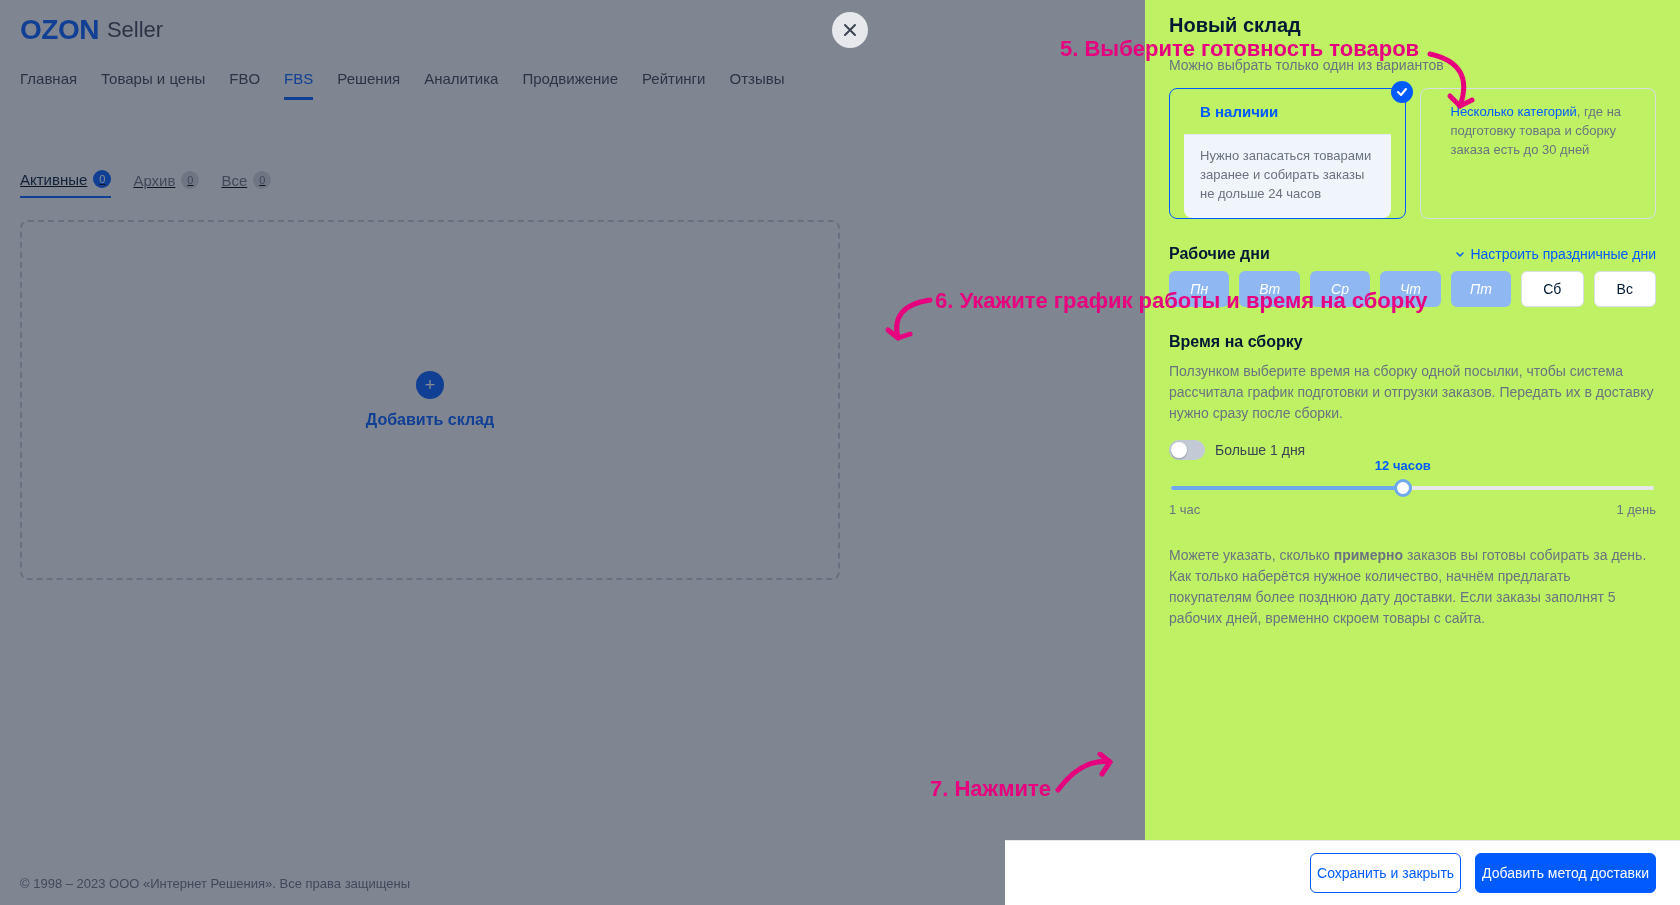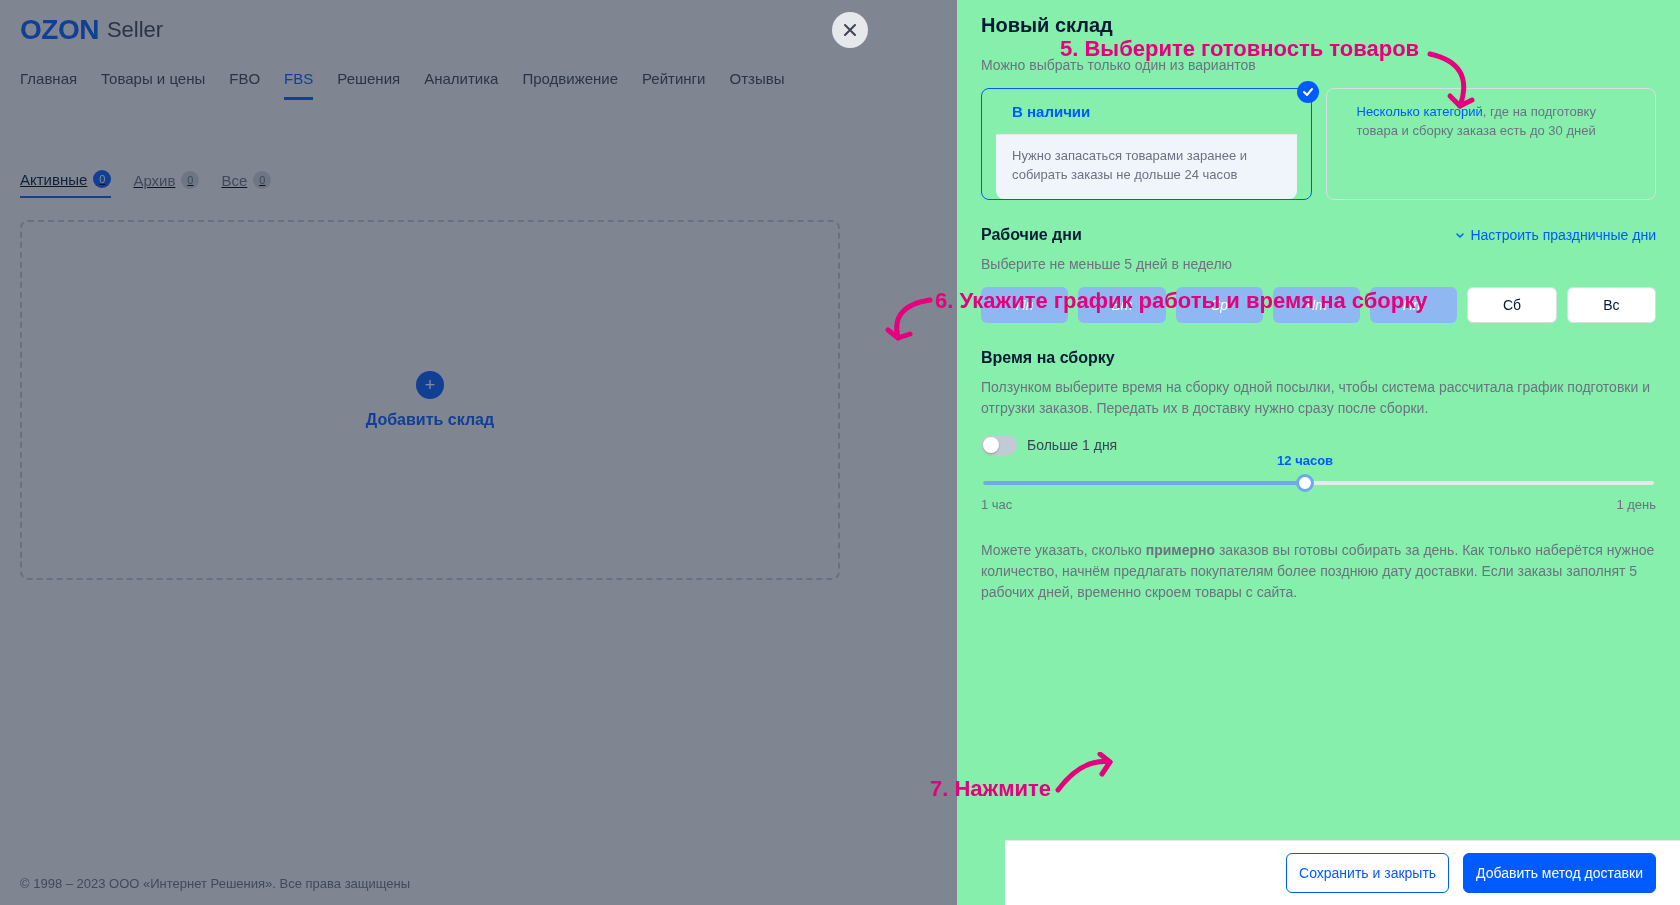--- a/index.html
+++ b/index.html
@@ -23,21 +23,21 @@
   .subnav-item.active { color:#001a34; border-bottom:2px solid #005bff; }
   .badge { display:inline-block; min-width:18px; height:18px; border-radius:9px; background:#005bff; color:#fff; font-size:11px; line-height:18px; text-align:center; padding:0 4px;}
   .badge.gray { background:#d1d5db; color:#6b7280;}
 
   .panel { margin: 22px 20px; width: 820px; height: 360px; border: 2px dashed #c3cad6; border-radius:8px; display:flex; flex-direction:column; align-items:center; justify-content:center; gap:12px; color:#005bff;}
   .plus-circle { width:28px; height:28px; border-radius:50%; background:#005bff; color:#fff; display:flex;align-items:center;justify-content:center; font-size:18px;}
 
   .footer { position:absolute; bottom:14px; left:20px; font-size:13px; color:#6b7280;}
 
   
-  .sheet { position:absolute; top:0; right:0; bottom:0; width: 723px; background:#86efac; z-index:10; overflow-y:auto; padding: 14px 24px 0; }
+  .sheet { position:absolute; top:0; right:0; bottom:0; width: 535px; background:#bef264; z-index:10; overflow-y:auto; padding: 14px 24px 0; }
   .sheet::-webkit-scrollbar{width:10px;} .sheet::-webkit-scrollbar-thumb{background:#c3cad6;border-radius:5px;}
   .sheet-bottom { position:absolute; bottom:0; right:0; width:675px; background:#fff; border-top:1px solid #e6e8ec; z-index:12; padding:12px 24px; display:flex; gap:14px; justify-content:flex-end;}
   .sheet h1 { font-size: 20px; font-weight: 700; color:#001a34; margin-bottom: 18px;}
   .sheet h2 { font-size: 16px; font-weight:700; color:#001a34; margin-top: 4px; margin-bottom: 4px;}
   .sheet p { font-size:14px; color:#6b7280; line-height:1.5; margin: 10px 0 16px;}
   .sheet p.tight { margin: 6px 0 12px; }
 
   .cards { display:flex; gap:14px; margin-bottom: 22px;}
   .card { flex:1; border:1px solid #d8dee8; border-radius:8px; padding: 14px 30px; position:relative; cursor:pointer;}
   .card.selected { border:1.5px solid #005bff; }
@@ -62,21 +62,21 @@
   .toggle::after { content:""; width:16px;height:16px;border-radius:50%; background:#fff; position:absolute; top:2px; left:2px; box-shadow:0 1px 2px rgba(0,0,0,0.25);}
   .toggle-label{font-size:14px;color:#3d4452;}
 
   .slider-wrap { position:relative; margin: 26px 2px 10px;}
   .slider-track { height:4px; background:#e6e8ec; border-radius:2px; position:relative;}
   .slider-fill { position:absolute; left:0; top:0; height:4px; background:#70a8f0; border-radius:2px;}
   .slider-thumb { position:absolute; top:-7px; width:18px;height:18px;border-radius:50%; background:#fff; border:3px solid #70a8f0; transform:translateX(-50%); cursor:grab;}
   .slider-value { position:absolute; top:-28px; transform:translateX(-50%); font-size:13px; font-weight:700; color:#005bff;}
   .slider-ends { display:flex; justify-content:space-between; font-size:13px; color:#6b7280; margin-top:12px; margin-bottom: 28px;}
 
-  .btn { height:40px; padding: 0 12px; border-radius:6px; font-size:14px; font-weight:500; cursor:pointer; display:inline-flex;align-items:center;}
+  .btn { height:40px; padding: 0 6px; border-radius:6px; font-size:14px; font-weight:500; cursor:pointer; display:inline-flex;align-items:center;}
   .btn.outline { background:#fff; border:1px solid #005bff; color:#005bff;}
   .btn.primary { background:#005bff; border:1px solid #005bff; color:#fff;}
 
   
   .anno { position:absolute; z-index: 30; font-size: 22px; font-weight:800; color:#e6007e; pointer-events:none;text-align:center;}
   .arrow { position:absolute; z-index:29; pointer-events:none;}
 </style>
 </head>
 <body>
 
@@ -149,21 +149,20 @@
 
   <div class="row-head">
     <h2>Рабочие дни</h2>
     <span class="config-link">
       <svg width="12" height="12" viewBox="0 0 12 12">
           <path d="M3 5 L6 8 L9 5" stroke="#005bff" stroke-width="1.5" fill="none" stroke-linecap="round"></path>
         </svg>
       <span>Настроить праздничные дни</span>
     </span>
   </div>
-  <p class="tight">Выберите не меньше 5 дней в неделю</p>
   <div class="days" id="days">
       <div class="day on">Пн</div>
       <div class="day on">Вт</div>
       <div class="day on">Ср</div>
       <div class="day on">Чт</div>
       <div class="day on">Пт</div>
       <div class="day off">Сб</div>
       <div class="day off">Вс</div>
     </div>
 

